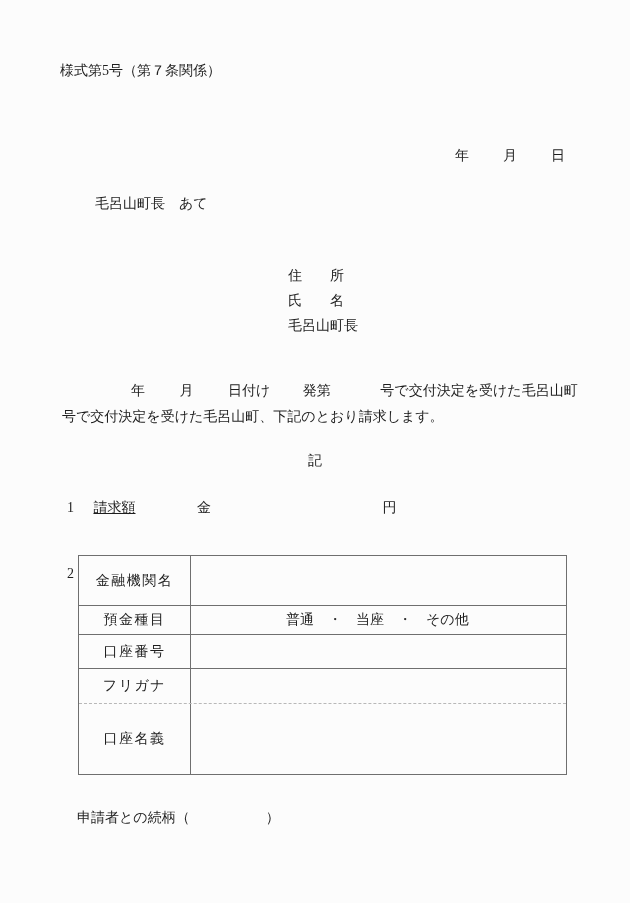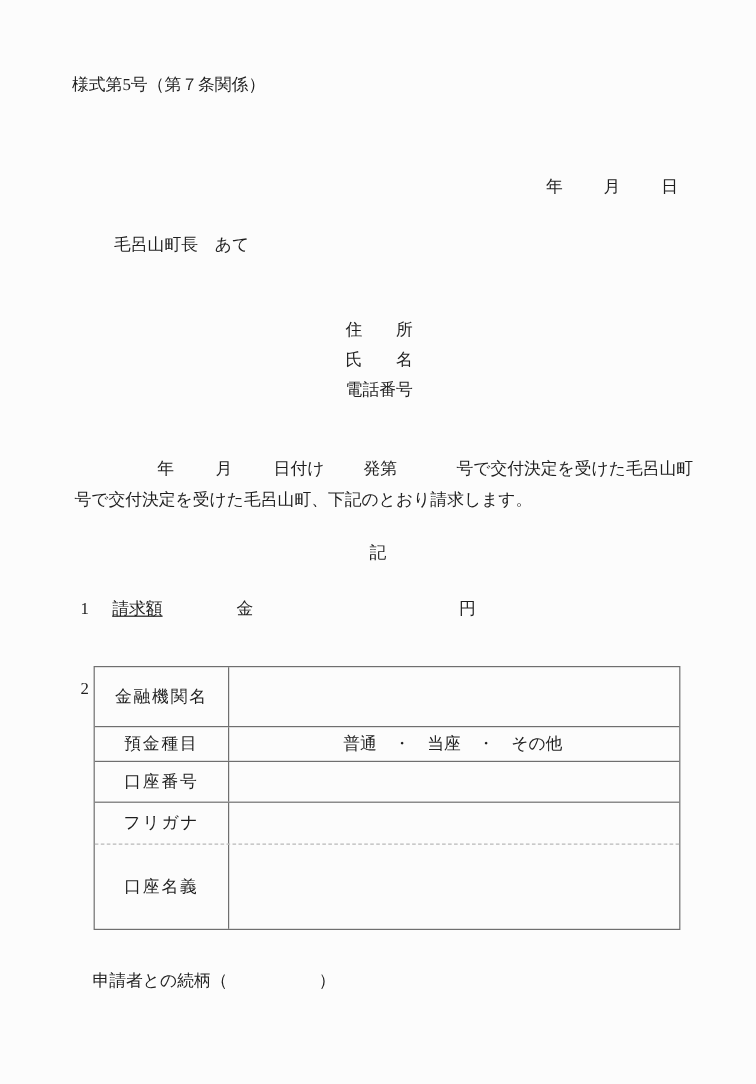--- a/index.html
+++ b/index.html
@@ -76,21 +76,21 @@
 
   <div class="abs contact">
     <div class="justify">
       <span>住</span>
       <span>所</span>
     </div>
     <div class="justify">
       <span>氏</span>
       <span>名</span>
     </div>
-    <div>電話番号</div>
+    <div>毛呂山町長</div>
   </div>
 
   <div class="abs body-line1">
     <span class="p1">年</span>
     <span class="p2">月</span>
     <span class="p3">日付け</span>
     <span class="p4">発第</span>
     <span class="p5">号で交付決定を受けた毛呂山町</span>
   </div>
   <div class="abs body-line2">号で交付決定を受けた毛呂山町、下記のとおり請求します。</div>

